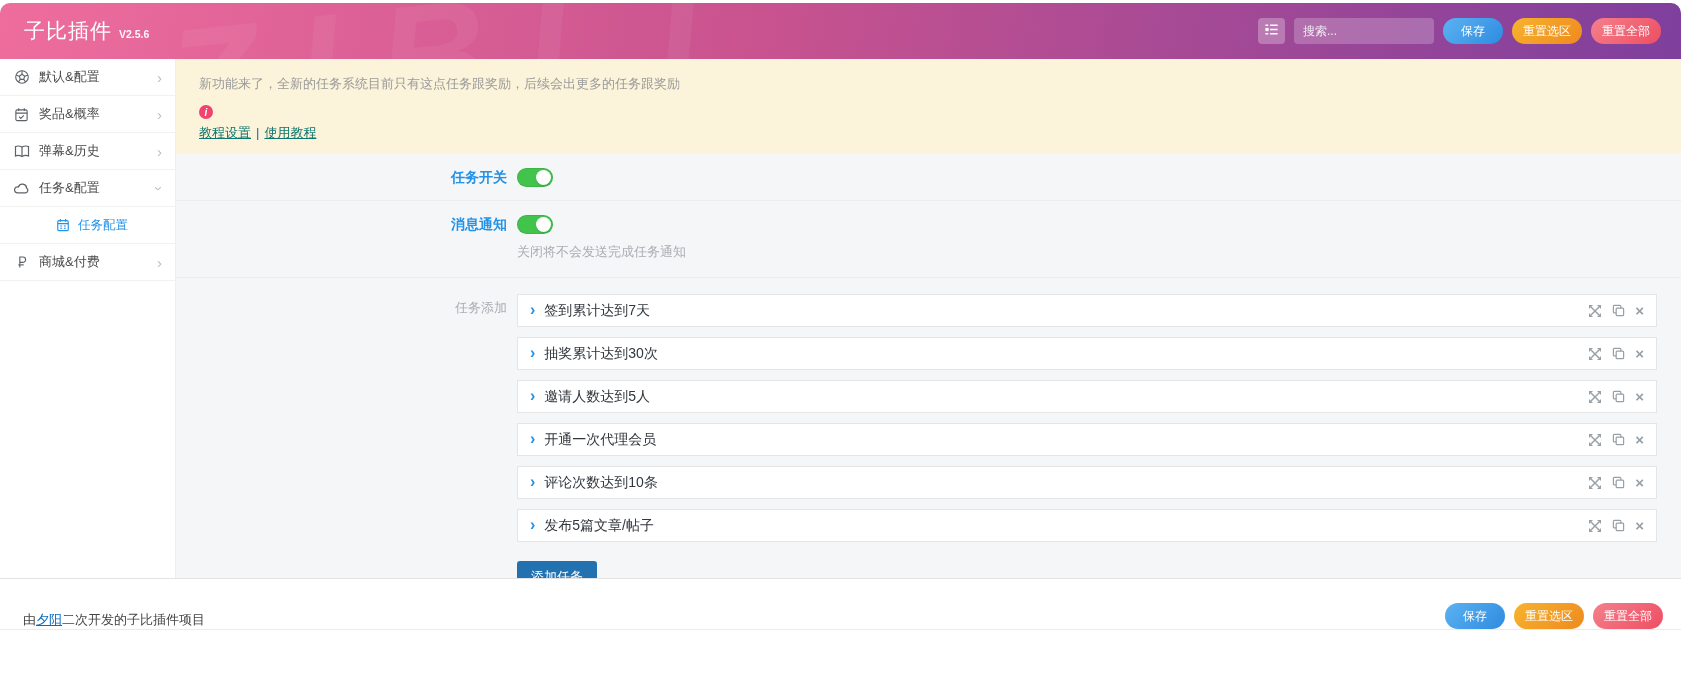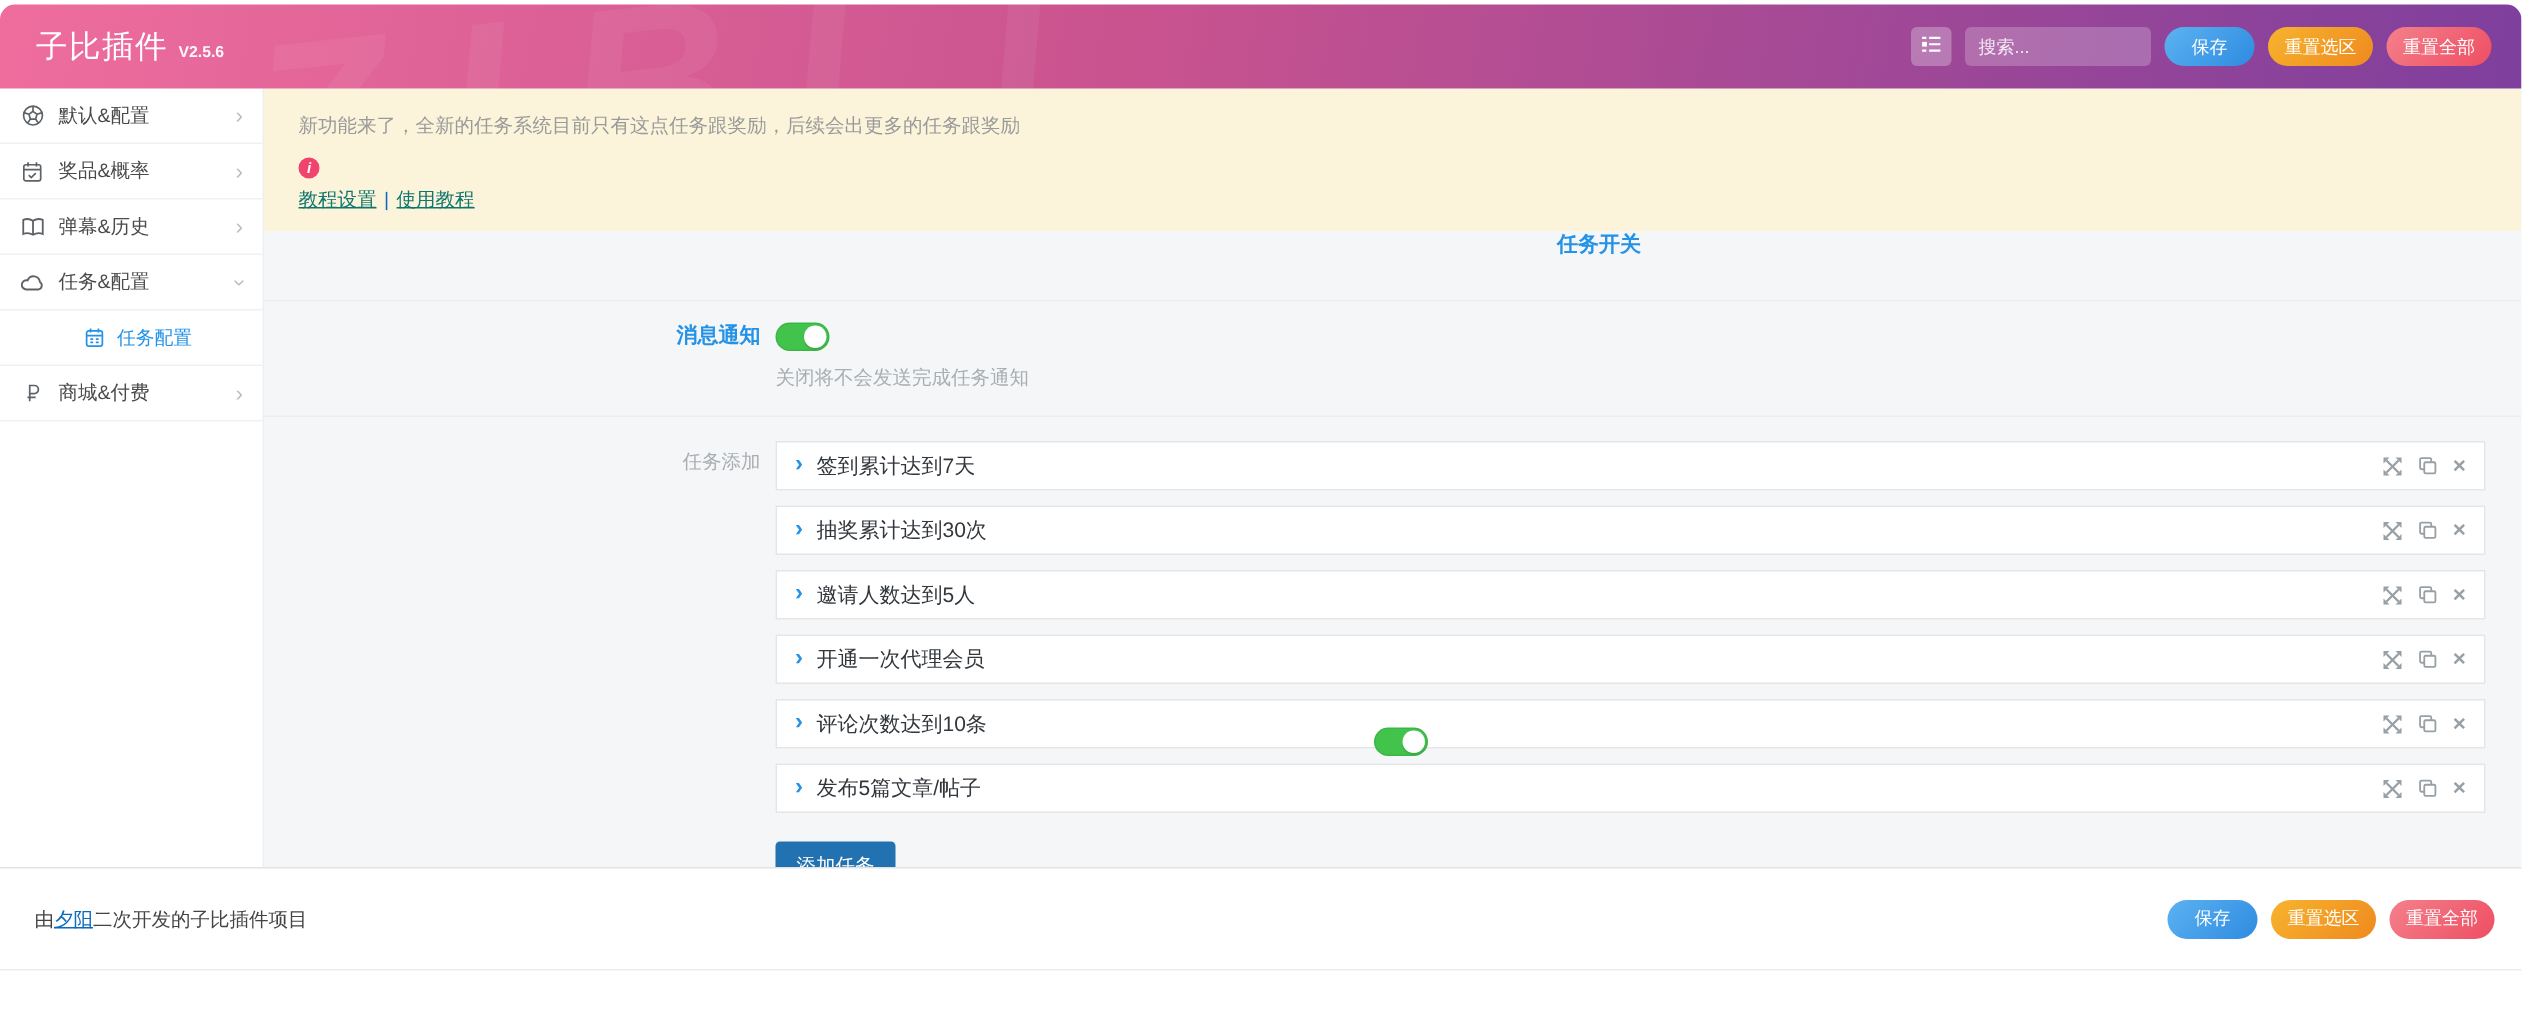--- a/index.html
+++ b/index.html
@@ -21,21 +21,21 @@
   }
   .title-wrap { display:flex; align-items:baseline; z-index:1; }
   .app-title { color:#fff; font-size:21px; font-weight:400; letter-spacing:1px; }
   .app-version { color:#fff; font-size:10.5px; font-weight:700; margin-left:7px; opacity:.95; }
   .header-right { margin-left:auto; display:flex; align-items:center; gap:9px; z-index:1; }
   .icon-btn {
     width:27px; height:26px; border:none; border-radius:4px; cursor:pointer;
     background:rgba(255,255,255,0.28); color:#fff; display:flex; align-items:center; justify-content:center;
   }
   .search-input {
-    width:124px; height:26px; border:none; border-radius:4px; outline:none;
+    width:140px; height:26px; border:none; border-radius:4px; outline:none;
     background:rgba(255,255,255,0.22); color:#fff; font-size:12px; padding:0 9px;
     font-family:inherit;
   }
   .search-input::placeholder { color:rgba(255,255,255,0.85); }
   .pill {
     height:26px; min-width:60px; padding:0 11px; border:none; border-radius:13px;
     color:#fff; font-size:12px; cursor:pointer; font-family:inherit; white-space:nowrap;
   }
   .pill.blue   { background:linear-gradient(135deg,#5cb2f1,#2e8be0); }
   .pill.orange { background:linear-gradient(135deg,#f7b32e,#ee8a1f); }
@@ -67,21 +67,21 @@
   }
   .notice .n3 { font-size:13px; }
   .notice .n3 a { color:#0f766e; text-decoration:underline; cursor:pointer; }
   .notice .n3 .sep { color:#0a6bbd; margin:0 5px; text-decoration:none; }
 
   
   .setting-row { display:flex; border-bottom:1px solid #ebedef; }
   .label-col { width:331px; flex:0 0 331px; text-align:right; }
   .blue-label { color:#2492e6; font-size:14px; font-weight:700; }
   .ctrl-col { margin-left:10px; }
-  .row-switch { align-items:center; height:47px;flex-direction:column; }
+  .row-switch { align-items:center; height:47px; }
   .row-notify { padding:14px 0 16px; }
   .desc { color:#a9aeb3; font-size:13px; margin-top:9px; }
 
   .toggle {
     width:36px; height:19px; border-radius:10px; background:#41c34c;
     display:inline-block; position:relative; cursor:pointer; vertical-align:middle;
     box-shadow:inset 0 0 0 1px rgba(0,0,0,0.07);
   }
   .toggle::after {
     content:""; position:absolute; right:2px; top:2px; width:15px; height:15px;
@@ -100,22 +100,22 @@
   .row-icons { margin-left:auto; display:flex; align-items:center; gap:10px; color:#98a0a6; }
   .row-icons .ric { display:flex; align-items:center; cursor:pointer; }
   .close-x { font-size:15px; font-weight:700; line-height:1; cursor:pointer; }
   .add-task-btn {
     margin-top:9px; background:#2271b1; color:#fff; border:none; border-radius:3px;
     font-size:13px; padding:7px 14px; cursor:pointer; font-family:inherit;
   }
 
   
   footer.bottombar {
-    height:69px; background:#fff; border-top:1px solid #e3e3e3; border-bottom:1px solid #ececec;
-    display:flex; align-items:center; padding:0 18px 0 23px;font-family:Liberation Serif, serif;
+    height:52px; background:#fff; border-top:1px solid #e3e3e3; border-bottom:1px solid #ececec;
+    display:flex; align-items:flex-end; padding:0 18px 0 23px;font-family:Liberation Serif, serif;
   }
   .footer-text { font-size:13px; color:#444; }
   .footer-text a { color:#0a6bbd; text-decoration:underline; cursor:pointer; }
   .footer-btns { margin-left:auto; display:flex; gap:9px; }
 </style>
 </head>
 <body>
 
 <div class="page">
 

